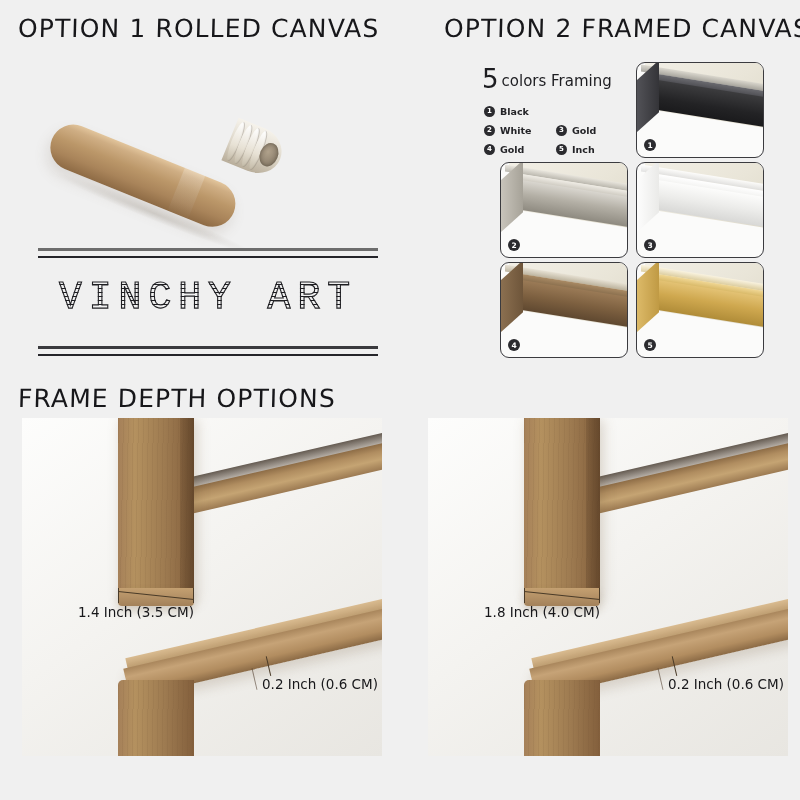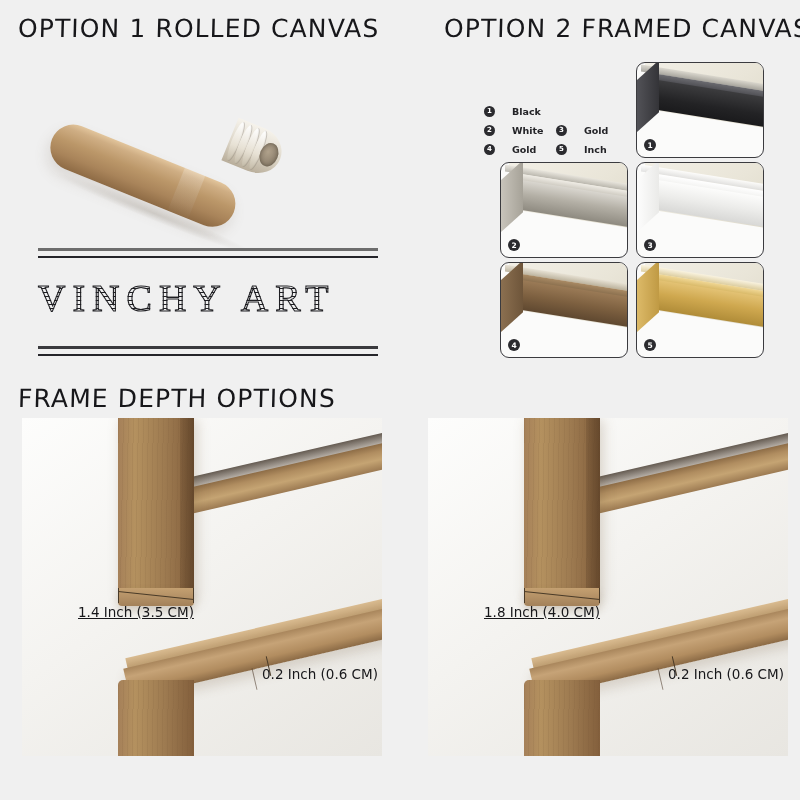--- a/index.html
+++ b/index.html
@@ -102,22 +102,22 @@
   .rule-pair { position: absolute; left: 0; width: 100%; }
   .rule-pair.top  { top: 0; }
   .rule-pair.bottom { bottom: 0; }
   .rule-thick { height: 3px; background: #6d6d6d; }
   .rule-thin  { height: 2px; background: #25252a; margin-top: 5px; }
   .rule-pair.bottom .rule-thick { height: 3px; background: #3a3a3e; }
   .rule-pair.bottom .rule-thin  { height: 2px; background: #25252a; }
   .brand-wordmark {
     position: absolute;
     left: 0; right: 0; top: 28px;
-    text-align: left;
-    font-family: Liberation Serif, serif;
+    text-align: center;
+    font-family: Liberation Mono, monospace;
     font-size: 38px;
     font-weight: 400;
     letter-spacing: 7px;
     color: transparent;
     -webkit-text-stroke: 1.1px #1e1e22;
     text-shadow:
       0 0 0 transparent,
       0px 4px 0 rgba(255,255,255,0);
     background:
       repeating-linear-gradient(to bottom,
@@ -172,21 +172,20 @@
     color: #fff;
     font-size: 7px;
     font-weight: bold;
     line-height: 1;
     margin-right: 5px;
   }
   .legend-label {
     font-size: 9.5px;
     font-weight: bold;
     color: #232327;
-    margin-left: 12px;
   }
 
   .swatch-grid {
     position: absolute;
     left: 14px; top: 0;
     width: 306px; height: 305px;
   }
   .swatch-card {
     position: absolute;
     border: 1.2px solid #3b3b3f;
@@ -397,22 +396,22 @@
   .caliper-tick.left  { left: 2px; }
   .caliper-tick.right { left: 77px; }
 
   .dim-label {
     position: absolute;
     font-size: 13.5px;
     color: #17171a;
     white-space: nowrap;
     font-family: "DejaVu Sans", sans-serif;
   }
-  .dim-depth  { left: 56px;  top: 186px; text-decoration: underline; }
-  .dim-thick  { left: 240px; top: 248px; }
+  .dim-depth  { left: 56px;  top: 186px; }
+  .dim-thick  { left: 240px; top: 258px; }
 
   .thin-caliper {
     position: absolute;
     left: 246px; top: 238px;
     width: 1.4px; height: 20px;
     background: #4a3b28;
     transform: rotate(-13deg);
   }
 </style>
 </head>
@@ -443,20 +442,23 @@
   <div class="rule-pair bottom">
     <div class="rule-thick"></div>
     <div class="rule-thin"></div>
   </div>
 </div>
 
 <div class="section-header" id="hdr-opt2">OPTION 2 FRAMED CANVAS</div>
 
 <div id="framing-panel">
 
+  <div class="framing-title">
+    <span class="big-number">5</span><span>colors Framing</span>
+  </div>
 
   <div class="legend">
     <div class="legend-row">
       <span class="legend-entry">
         <span class="num-badge">1</span>
         <span class="legend-label">Black</span>
       </span>
     </div>
     <div class="legend-row">
       <span class="legend-entry">

